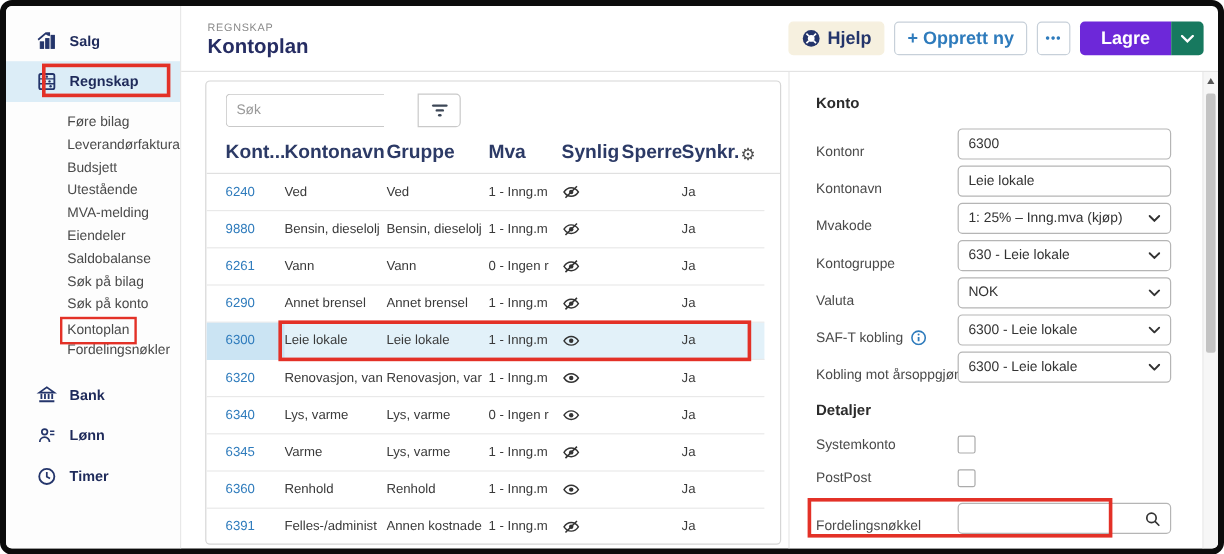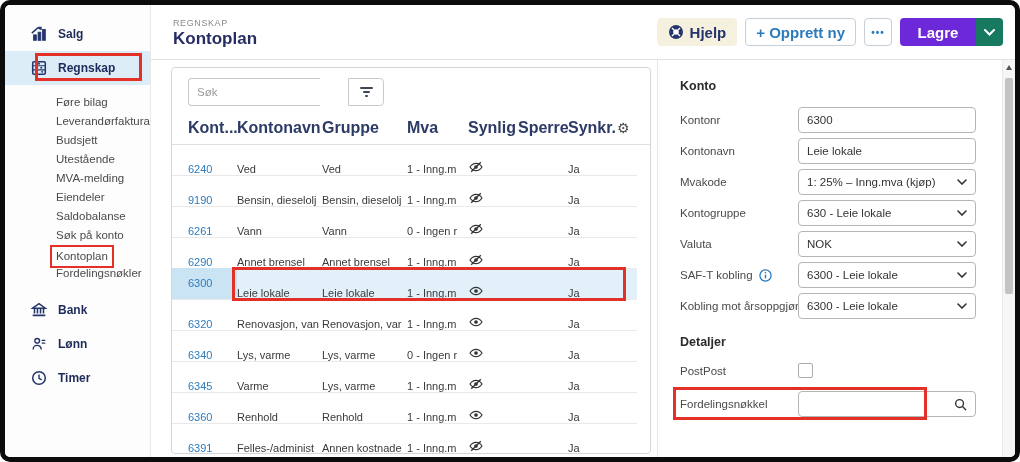--- a/index.html
+++ b/index.html
@@ -40,32 +40,32 @@
   .search-input{ width:132px; height:28px; border:1px solid #c9c9c9; border-right:none; border-radius:4px 0 0 4px; padding:0 8px; font-size:11.5px; color:#333; outline:none; font-family:"Liberation Sans",sans-serif; }
   .search-input::placeholder{ color:#9a9a9a; }
   .filter-btn{ width:36px; height:28px; border:1px solid #c9c9c9; border-radius:0 4px 4px 0; background:#fff; display:flex; flex-direction:column; align-items:center; justify-content:center; gap:2px; cursor:pointer; }
   .filter-btn i{ display:block; background:#3d4757; height:2px; border-radius:1px; }
   .fb1{ width:13px; } .fb2{ width:7px; } .fb3{ width:3px; }
   .thead{ height:33px; display:flex; align-items:center; padding-left:16px; border-bottom:1px solid #e0e0e0; }
   .th{ font-size:16px; font-weight:700; color:#2c3a66; white-space:nowrap; overflow:hidden; }
   .c1{ width:49px; } .c2{ width:85px; } .c3{ width:85px; } .c4{ width:61px; } .c5{ width:50px; } .c6{ width:50px; } .c7{ width:47px; }
   .gear{ font-size:14px; color:#4a4a4a; margin-left:2px; cursor:pointer; line-height:1; }
   .tbody{ position:relative; flex:1; overflow:hidden; padding-right:13px; }
-  .trow{ height:31px; display:flex; align-items:flex-end; padding-left:16px; border-bottom:1px solid #e9e9e9; position:relative; cursor:pointer; }
+  .trow{ height:31px; display:flex; align-items:center; padding-left:16px; border-bottom:1px solid #e9e9e9; position:relative; cursor:pointer; }
   .td{ font-size:11px; color:#3a3a3a; white-space:nowrap; overflow:hidden; }
   .acct-link{ color:#2e7bbc; cursor:pointer; }
   .trow.selected{ background:#e2f1f9; }
   .trow.selected .td.c1{ background:#cbe4f3; height:31px; line-height:31px; margin-left:-16px; padding-left:16px; width:65px; }
   .row-red-box{ left:60px; right:11px; top:-2px; bottom:-2px; }
   .eye{ width:16px; height:16px; display:block; }
   .scroll-arrow{ width:0; height:0; border-left:3.5px solid transparent; border-right:3.5px solid transparent; border-bottom:5px solid #555; margin:5px auto 0 auto; }
   
   .panel{ flex:1; margin-left:6px; border-left:1px solid #e8e8e8; position:relative; padding:19px 30px 8px 22px; background:#fff; min-width:0; }
   .section-h{ font-size:12.5px; font-weight:700; color:#2b2b2b; margin-bottom:14px; }
-  .form-row{ display:flex; align-items:center; margin-bottom:5px; position:relative; }
+  .form-row{ display:flex; align-items:flex-end; margin-bottom:5px; position:relative; }
   .f-label{ width:118px; font-size:11.5px; color:#4a4a4a; flex-shrink:0; display:flex; align-items:center; gap:6px; white-space:nowrap; }
   .control{ width:178px; height:26px; border:1px solid #b5b5b5; border-radius:4px; background:#fff; display:flex; align-items:center; padding:0 8px; font-size:11.5px; color:#333; }
   .control input{ border:none; outline:none; width:100%; font-size:11.5px; color:#333; font-family:"Liberation Sans",sans-serif; background:transparent; }
   .control.select{ justify-content:space-between; cursor:pointer; }
   .control .val{ white-space:nowrap; overflow:hidden; }
   .chev{ flex-shrink:0; }
   .detaljer{ margin-top:16px; }
   .check-row{ display:flex; align-items:center; margin-bottom:13px; }
   .checkbox{ width:15px; height:15px; border:1px solid #ababab; border-radius:2px; background:#fff; cursor:pointer; }
   .fordeling-red{ left:-7px; right:58px; top:-4px; bottom:-3px; }
@@ -107,20 +107,21 @@
     </div>
 
     <div class="sub-list">
         <div class="sub-item">Føre bilag</div>
         <div class="sub-item">Leverandørfaktura</div>
         <div class="sub-item">Budsjett</div>
         <div class="sub-item">Utestående</div>
         <div class="sub-item">MVA-melding</div>
         <div class="sub-item">Eiendeler</div>
         <div class="sub-item">Saldobalanse</div>
+        <div class="sub-item">Søk på bilag</div>
         <div class="sub-item">Søk på konto</div>
         <div class="sub-item"><span class="ann">Kontoplan</span></div>
         <div class="sub-item">Fordelingsnøkler</div>
       </div>
 
     <div class="side-item">
       <svg class="s-icon" viewBox="0 0 20 20">
           <path d="M3 8 L10 3 L17 8 Z" fill="none" stroke="#24356b" stroke-width="1.6"></path>
           <line x1="5" y1="9" x2="5" y2="14" stroke="#24356b" stroke-width="1.7"></line>
           <line x1="8.3" y1="9" x2="8.3" y2="14" stroke="#24356b" stroke-width="1.7"></line>
@@ -220,21 +221,21 @@
                 <svg class="eye" viewBox="0 0 20 20">
                   <path d="M10 5.5 C5.5 5.5 2.5 10 2.5 10 S5.5 14.5 10 14.5 17.5 10 17.5 10 14.5 5.5 10 5.5 Z" fill="none" stroke="#333" stroke-width="1.5"></path>
                   <circle cx="10" cy="10" r="2.3" fill="#333"></circle>
                   <line x1="4" y1="16" x2="16" y2="4" stroke="#333" stroke-width="1.6"></line>
                 </svg>
               </div>
               <div class="td c6"></div>
               <div class="td c7">Ja</div>
             </div>
             <div class="trow">
-              <div class="td c1"><span class="acct-link">9190</span></div>
+              <div class="td c1"><span class="acct-link">9880</span></div>
               <div class="td c2">Bensin, dieselolj</div>
               <div class="td c3">Bensin, dieselolj</div>
               <div class="td c4">1 - Inng.m</div>
               <div class="td c5">
                 <svg class="eye" viewBox="0 0 20 20">
                   <path d="M10 5.5 C5.5 5.5 2.5 10 2.5 10 S5.5 14.5 10 14.5 17.5 10 17.5 10 14.5 5.5 10 5.5 Z" fill="none" stroke="#333" stroke-width="1.5"></path>
                   <circle cx="10" cy="10" r="2.3" fill="#333"></circle>
                   <line x1="4" y1="16" x2="16" y2="4" stroke="#333" stroke-width="1.6"></line>
                 </svg>
               </div>
@@ -425,20 +426,24 @@
           <div class="control select">
             <span class="val">6300 - Leie lokale</span>
             <svg class="chev" width="10" height="6" viewBox="0 0 10 6">
                 <path d="M1 1 L5 5 L9 1" fill="none" stroke="#333" stroke-width="1.6" stroke-linecap="round"></path>
               </svg>
           </div>
         </div>
 
         <div class="section-h detaljer">Detaljer</div>
 
+        <div class="check-row">
+          <span class="f-label">Systemkonto</span>
+          <div class="checkbox"></div>
+        </div>
         <div class="check-row">
           <span class="f-label">PostPost</span>
           <div class="checkbox"></div>
         </div>
 
         <div class="form-row" style="margin-top:6px;">
           <span class="f-label">Fordelingsnøkkel</span>
           <div class="control" style="justify-content:space-between;">
             <input value="" style="">
             <svg width="13" height="13" viewBox="0 0 14 14" style="flex-shrink:0;">

